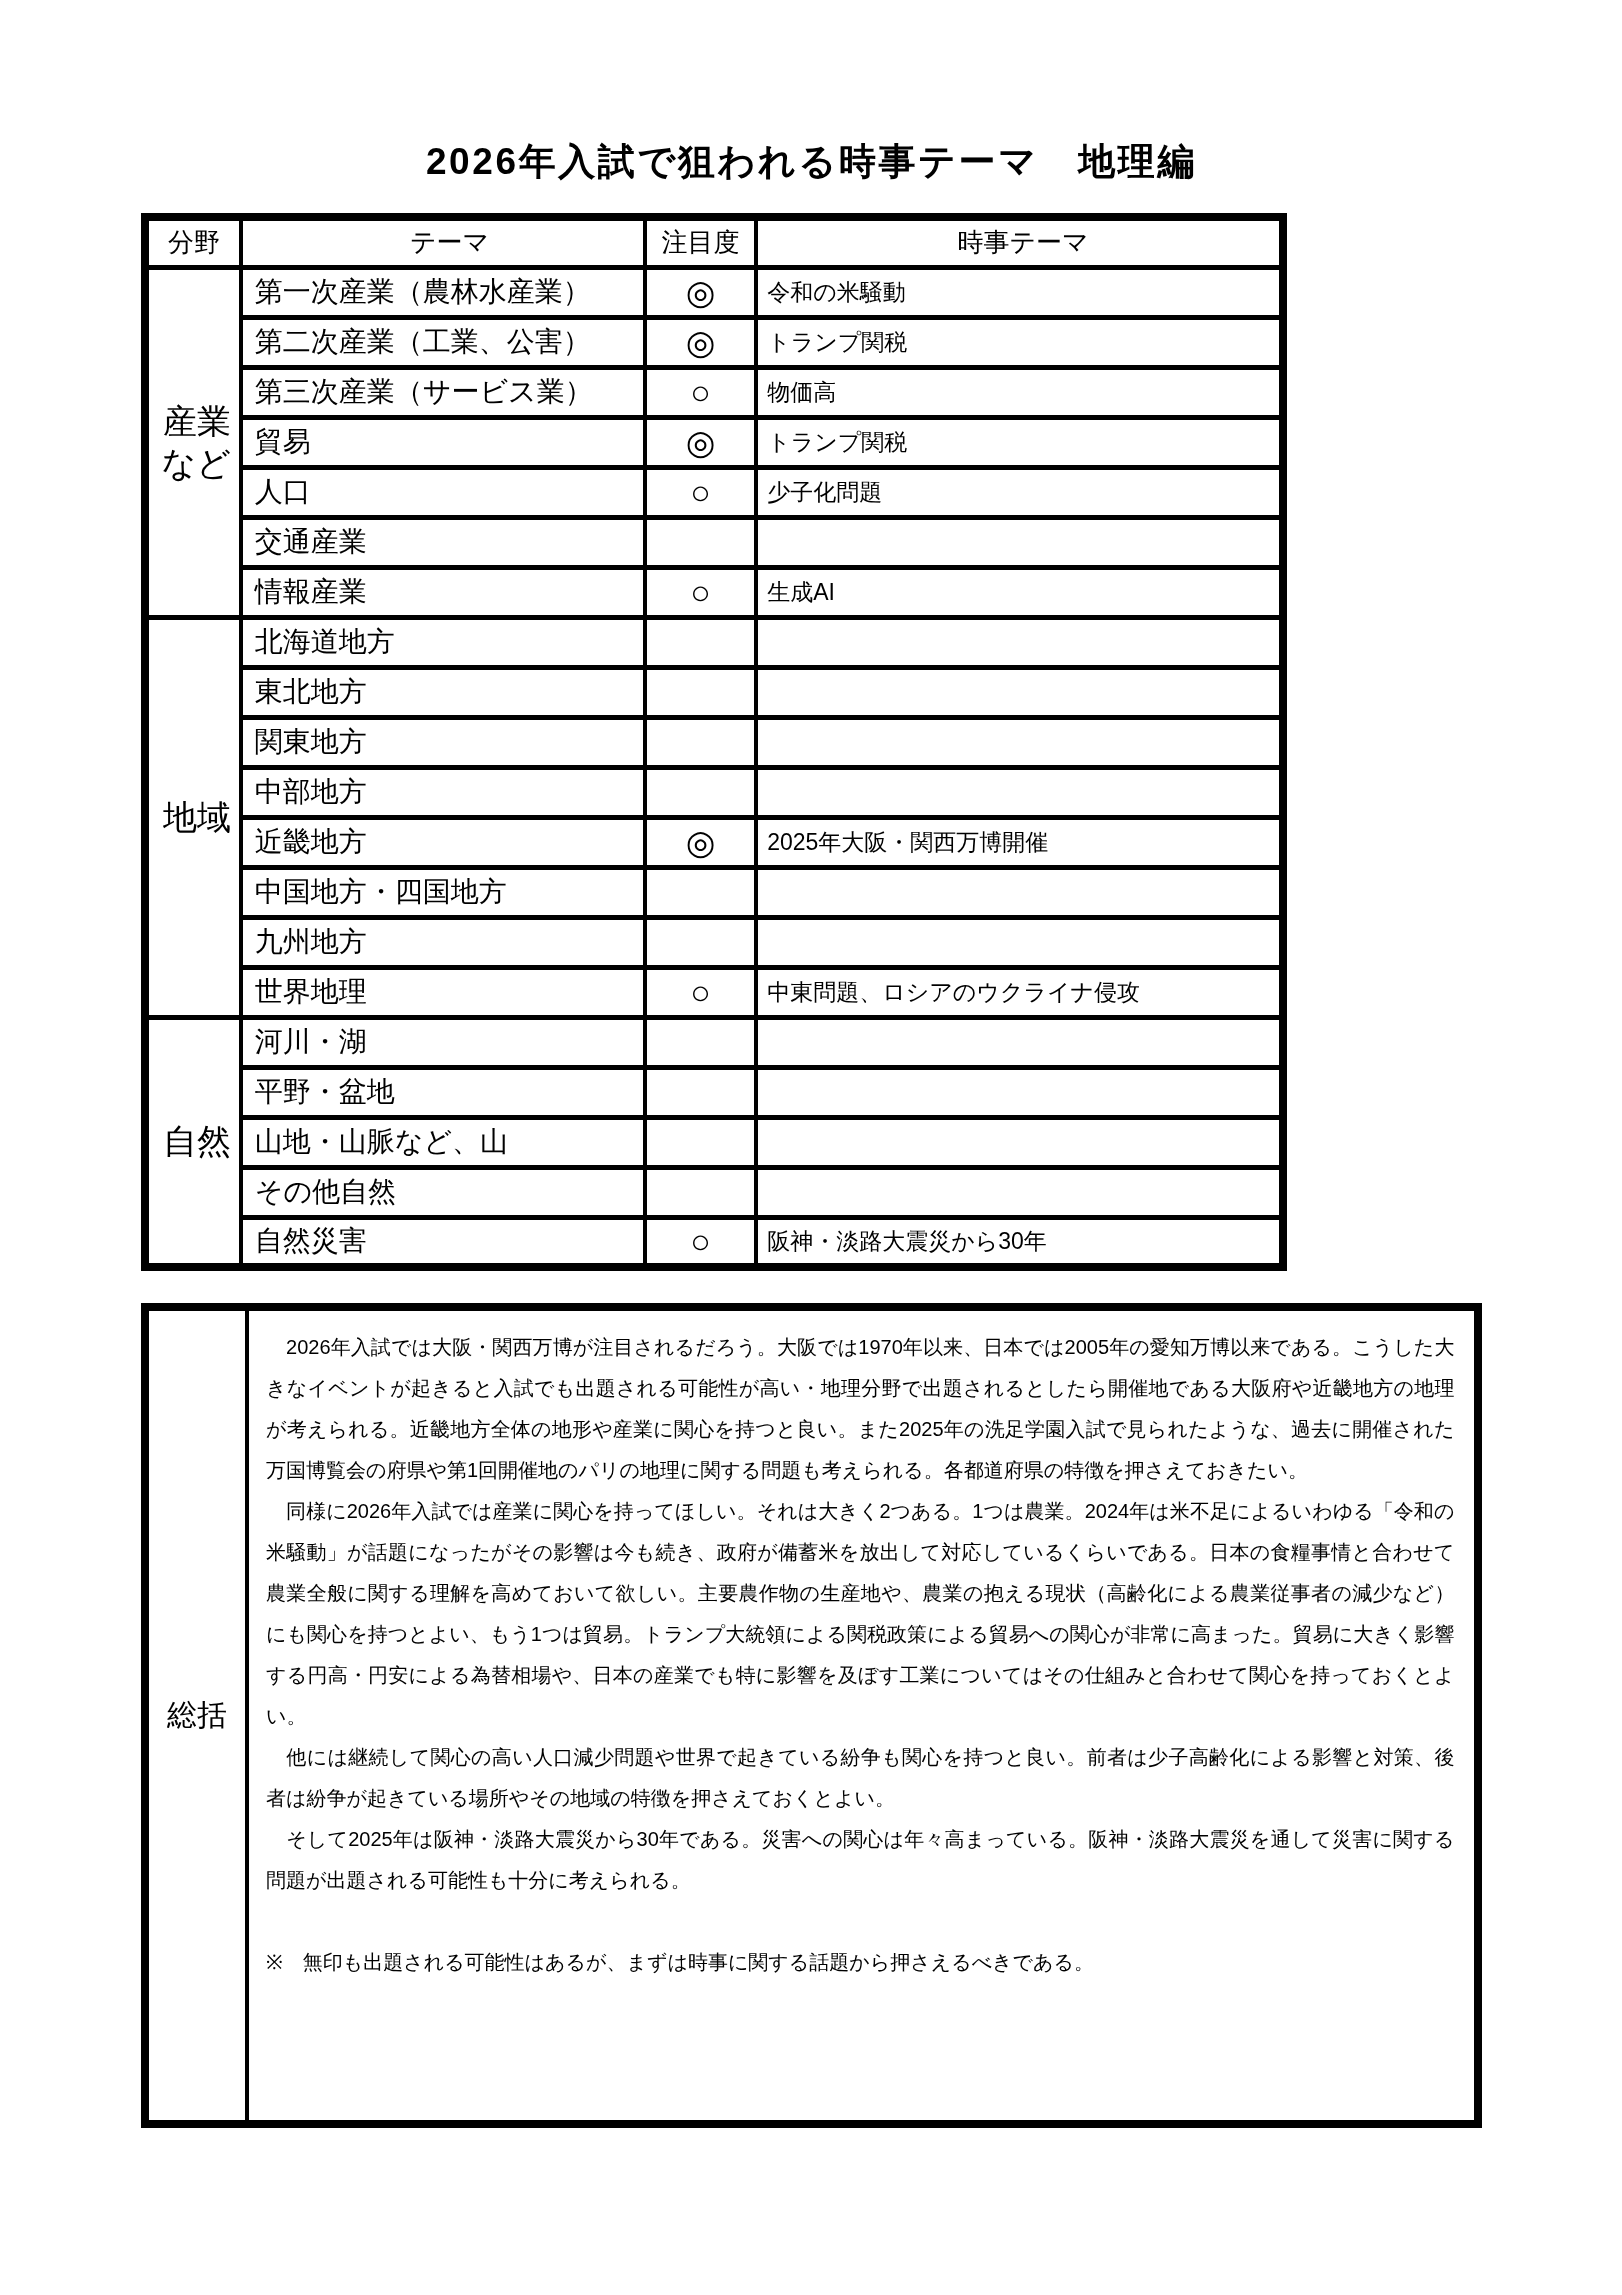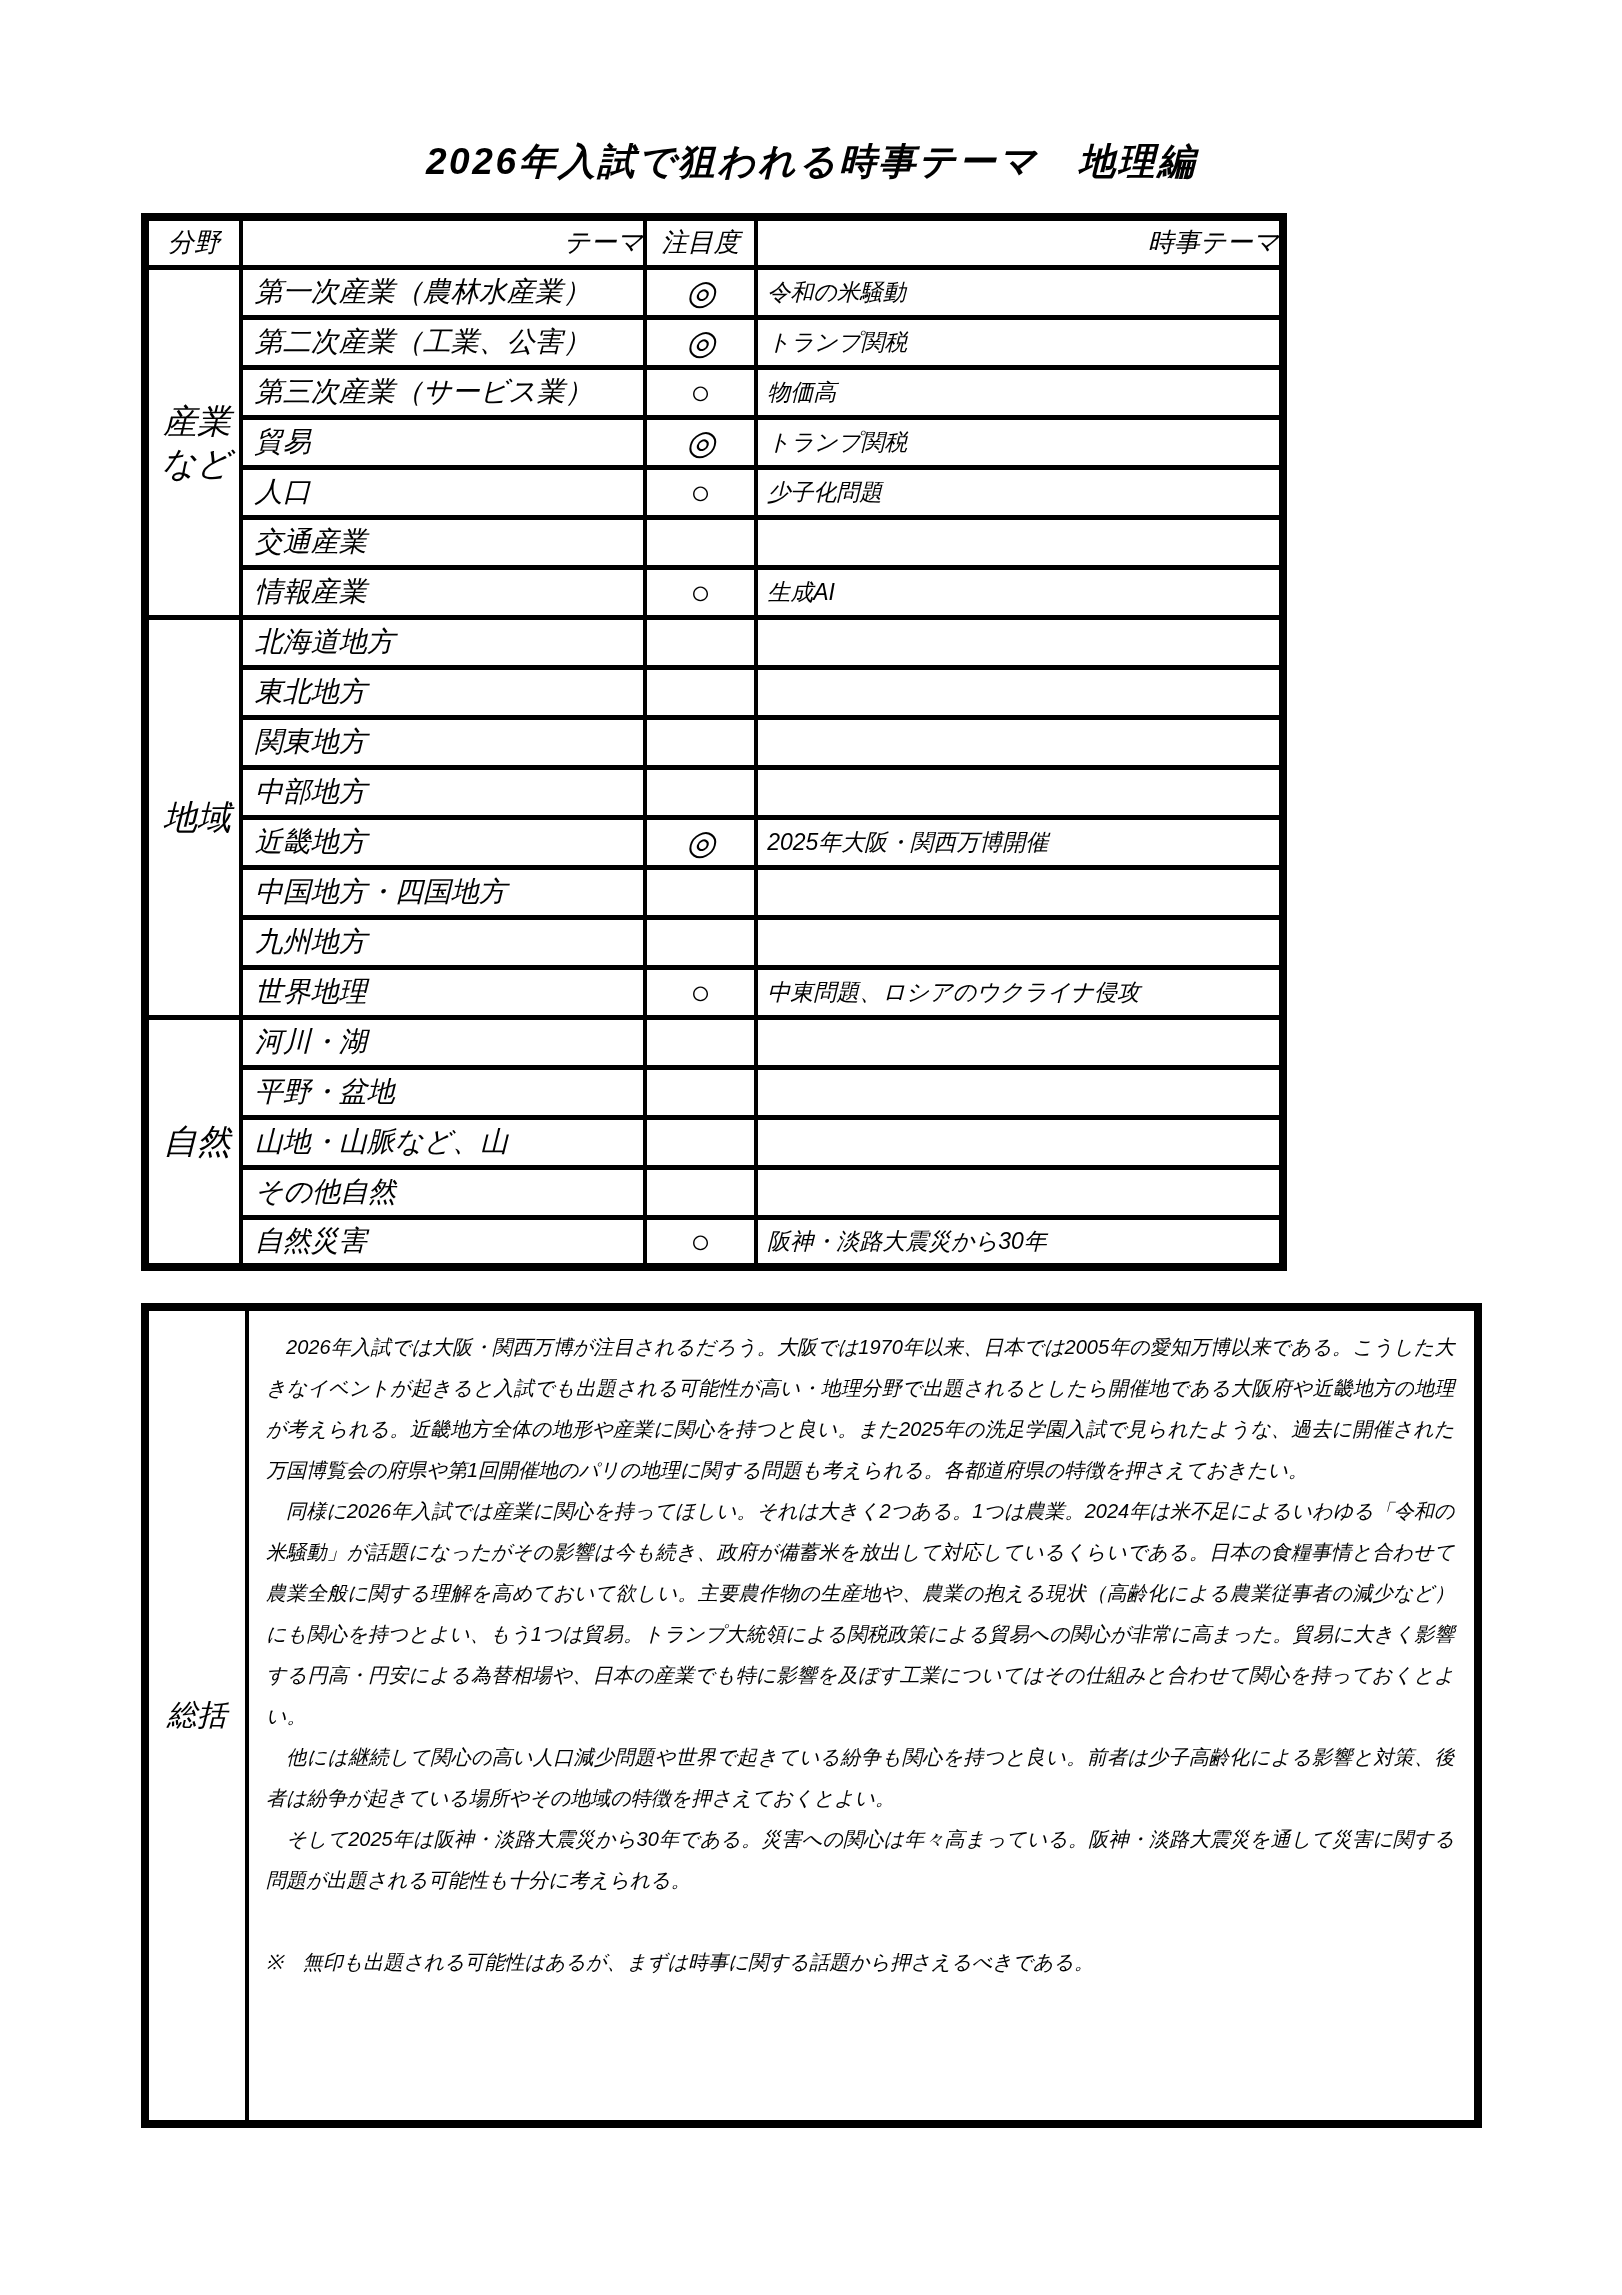--- a/index.html
+++ b/index.html
@@ -8,21 +8,20 @@
     background: #ffffff;
   }
   .page {
     position: relative;
     width: 1623px;
     height: 2295px;
     background: #ffffff;
     color: #000000;
     font-family: "Liberation Sans", sans-serif;
     overflow: hidden;
-    font-style: italic;
   }
   .title {
     position: absolute;
     top: 137px;
     left: 0;
     width: 100%;
     margin: 0;
     text-align: center;
     font-size: 37px;
     font-weight: bold;
@@ -45,21 +44,21 @@
   .theme-table th, .theme-table td {
     border-top: 5.9px solid #000;
     border-bottom: 5.9px solid #000;
     border-left: 4.6px solid #000;
     border-right: 4.6px solid #000;
     overflow: hidden;
   }
   .theme-table th {
     font-weight: normal;
     font-size: 26px;
-    text-align: right;
+    text-align: center;
     padding: 0 0 0 13px;
   }
   .theme-table th.th-field { text-align: center; padding: 0; }
   .theme-table th.th-att   { text-align: center; padding: 0; }
   .theme-table th.th-topic { padding-left: 9.2px; }
   .td-field {
     text-align: right;
     vertical-align: middle;
     font-size: 34px;
     line-height: 1.25;

